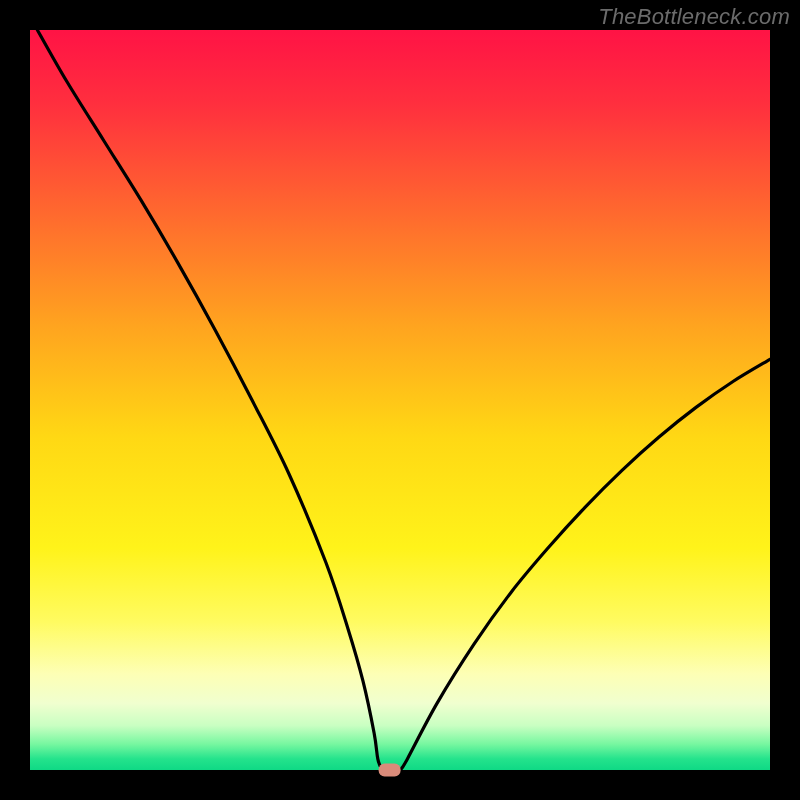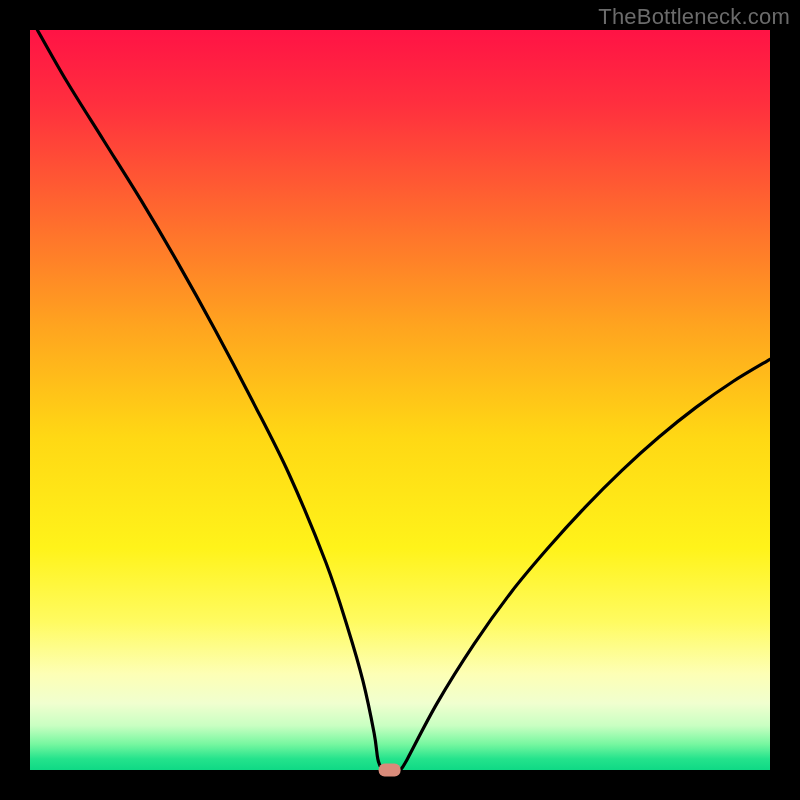--- a/index.html
+++ b/index.html
@@ -8,20 +8,21 @@
     width: 800px;
     height: 800px;
     background: #000;
     font-family: Arial, Helvetica, sans-serif;
     overflow: hidden;
   }
   .stage {
     position: relative;
     width: 800px;
     height: 620px;
+    font-style: italic;
   }
   svg {
     position: absolute;
     top: 0;
     left: 0;
   }
   .attribution {
     position: absolute;
     top: 4px;
     right: 10px;

